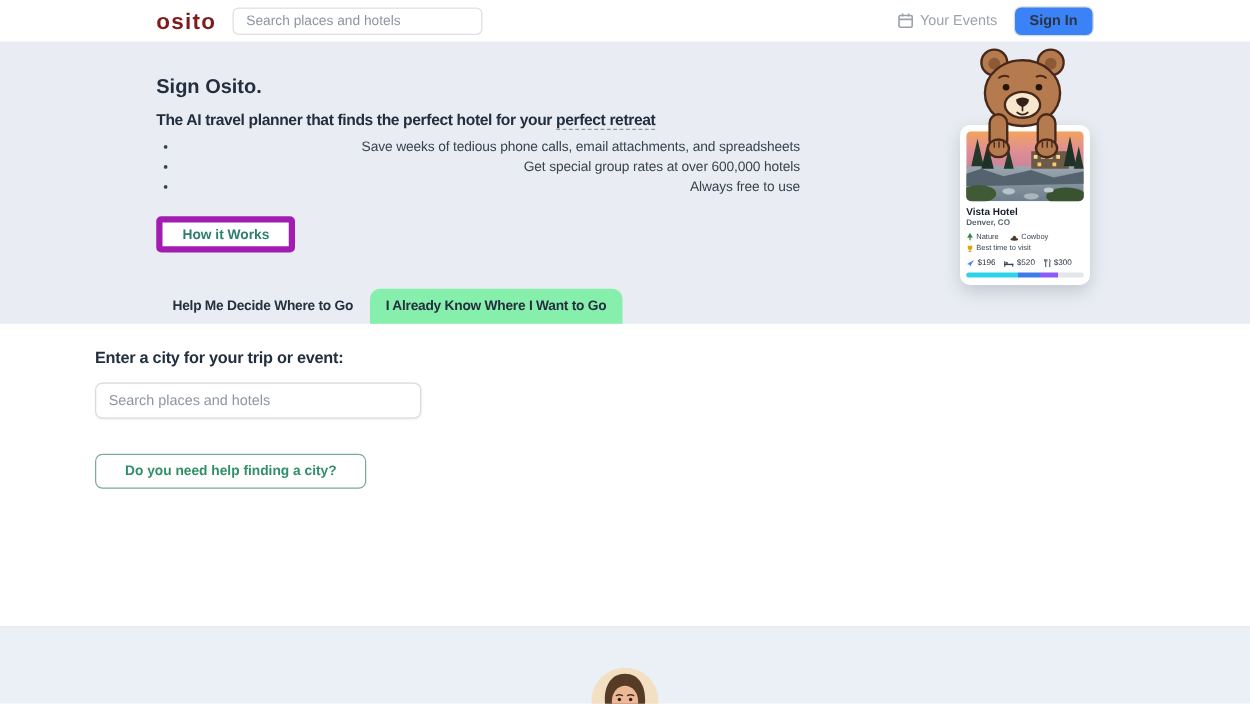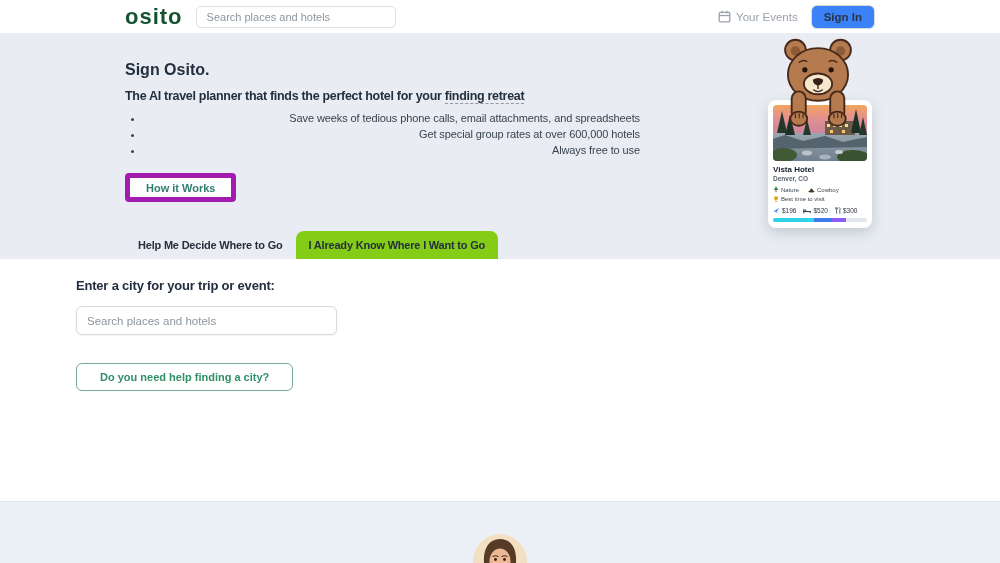--- a/index.html
+++ b/index.html
@@ -8,21 +8,21 @@
     width:1000px; height:563px; overflow:hidden; position:relative;
     font-family:"Liberation Sans", sans-serif; background:#ffffff;
   }
 
   
   .navbar {
     height:33px; background:#fff; display:flex; align-items:center;
     padding:0 125px; position:relative; z-index:5;
   }
   .logo {
-    font-size:22px; font-weight:bold; color:#14532d; letter-spacing:1px;
+    font-size:18px; font-weight:bold; color:#7f1d1d; letter-spacing:1px;
     cursor:pointer; line-height:1;
   }
   .nav-search {
     width:200px; height:22px; margin-left:13px; border:1px solid #dcdfe4;
     border-radius:5px; padding:0 10px; font-size:11px; color:#333;
     font-family:"Liberation Sans", sans-serif; outline:none;
   }
   .nav-search::placeholder { color:#8d96a0; }
   .nav-right { margin-left:auto; display:flex; align-items:center; gap:13px; }
   .your-events {
@@ -77,21 +77,21 @@
     background:linear-gradient(90deg,#2fd3e8 0 44%,#3e7be8 44% 63%,#8b5cf6 63% 78%,#e3e7ec 78% 100%);
   }
 
   
   .tabs { position:absolute; left:125px; bottom:0; display:flex; z-index:1; }
   .tab {
     height:28px; display:flex; align-items:center; padding:0 13px;
     font-size:11px; font-weight:bold; color:#252f3e; cursor:pointer;
     letter-spacing:-0.2px; white-space:nowrap;
   }
-  .tab.active { background:#84cc16; border-radius:8px 8px 0 0; }
+  .tab.active { background:#86efac; border-radius:8px 8px 0 0; }
 
   
   .main-section { padding:19px 0 0 76px; background:#fff; height:242px; }
   .main-heading { font-size:13px; font-weight:bold; color:#232f3f; letter-spacing:-0.2px; margin:0; }
   .city-input {
     margin-top:13px; width:261px; height:29px; border:1px solid #d6dbe1;
     border-radius:6px; padding:0 10px; font-size:11.5px; display:block;
     box-shadow:0 1px 2px rgba(0,0,0,0.05); outline:none; color:#333;
     font-family:"Liberation Sans", sans-serif;
   }
@@ -131,21 +131,21 @@
       </span>
       <span>Your Events</span>
     </div>
     <button class="signin-btn">Sign In</button>
   </div>
 </div>
 
 <div class="hero">
   <div class="hero-content">
     <h1 class="hero-title">Sign Osito.</h1>
-    <p class="hero-sub"><span>The AI travel planner that finds the perfect hotel for your </span><span class="underlined">finding retreat</span></p>
+    <p class="hero-sub"><span>The AI travel planner that finds the perfect hotel for your </span><span class="underlined">perfect retreat</span></p>
     <ul class="hero-bullets">
       <li>Save weeks of tedious phone calls, email attachments, and spreadsheets</li>
       <li>Get special group rates at over 600,000 hotels</li>
       <li>Always free to use</li>
     </ul>
     <button class="how-btn">How it Works</button>
   </div>
 
   <div class="hotel-card">
     <svg class="card-photo" viewBox="0 0 94 56" preserveAspectRatio="none">

